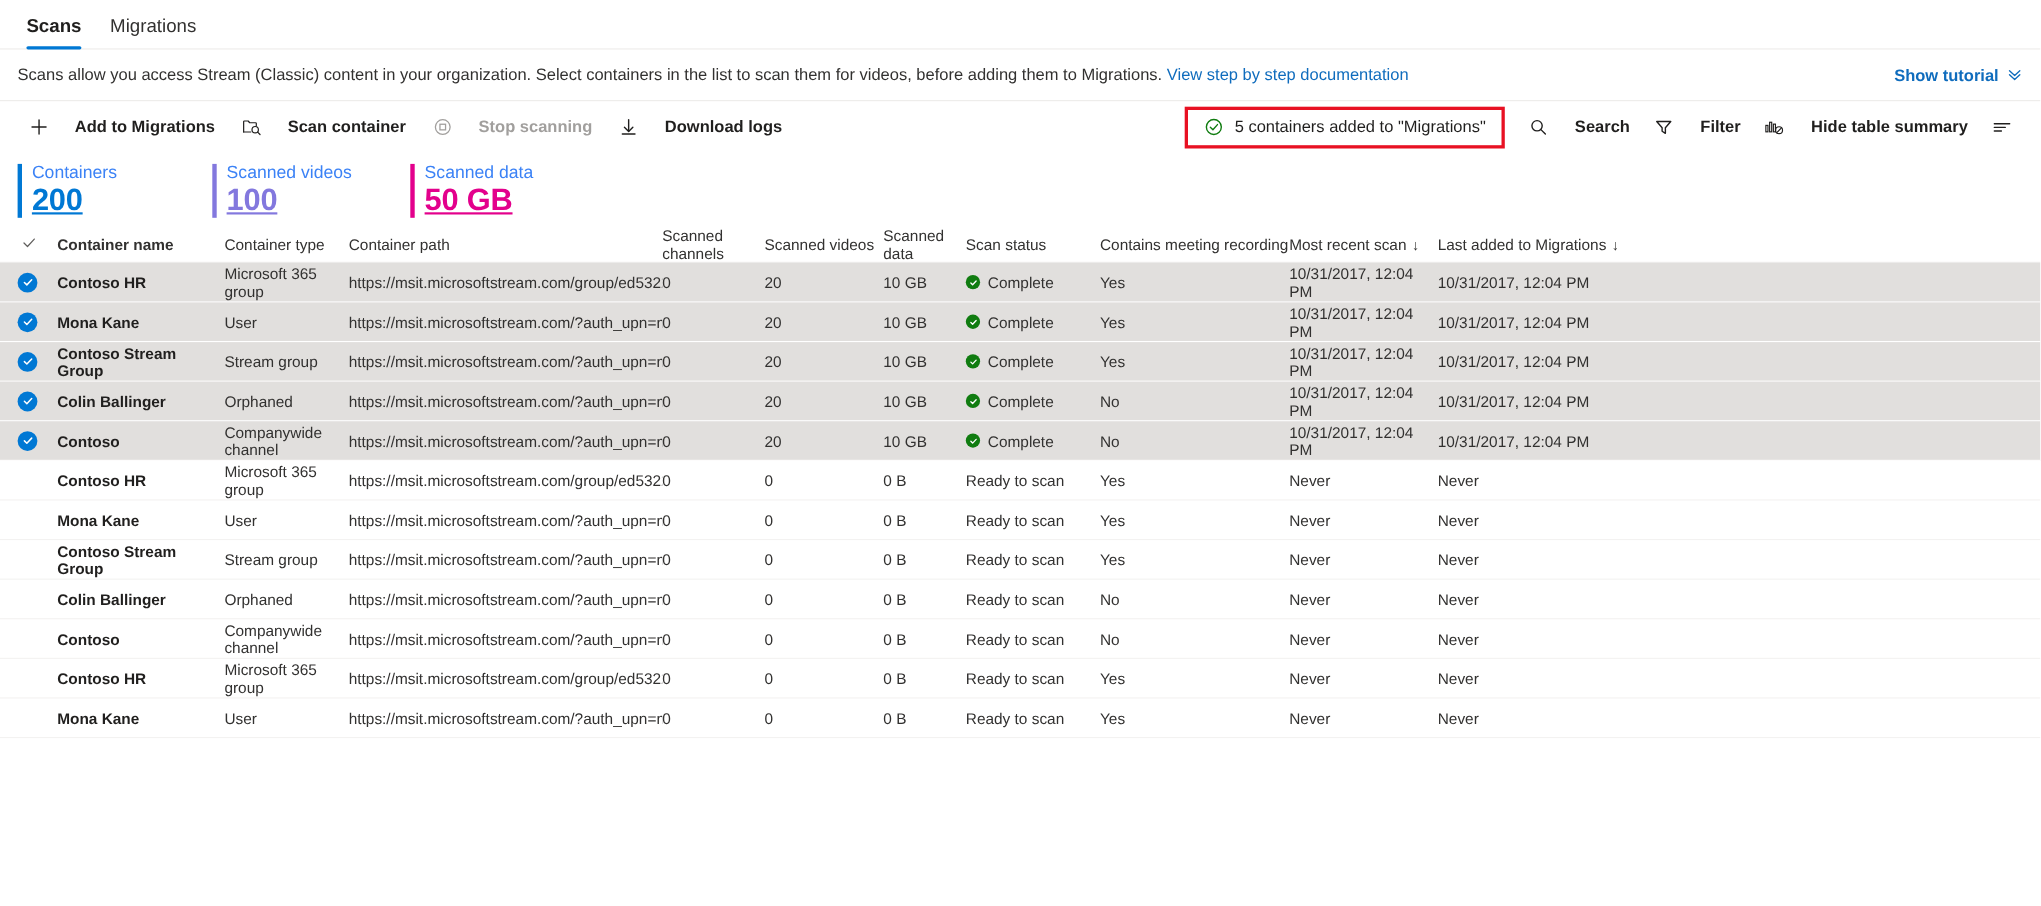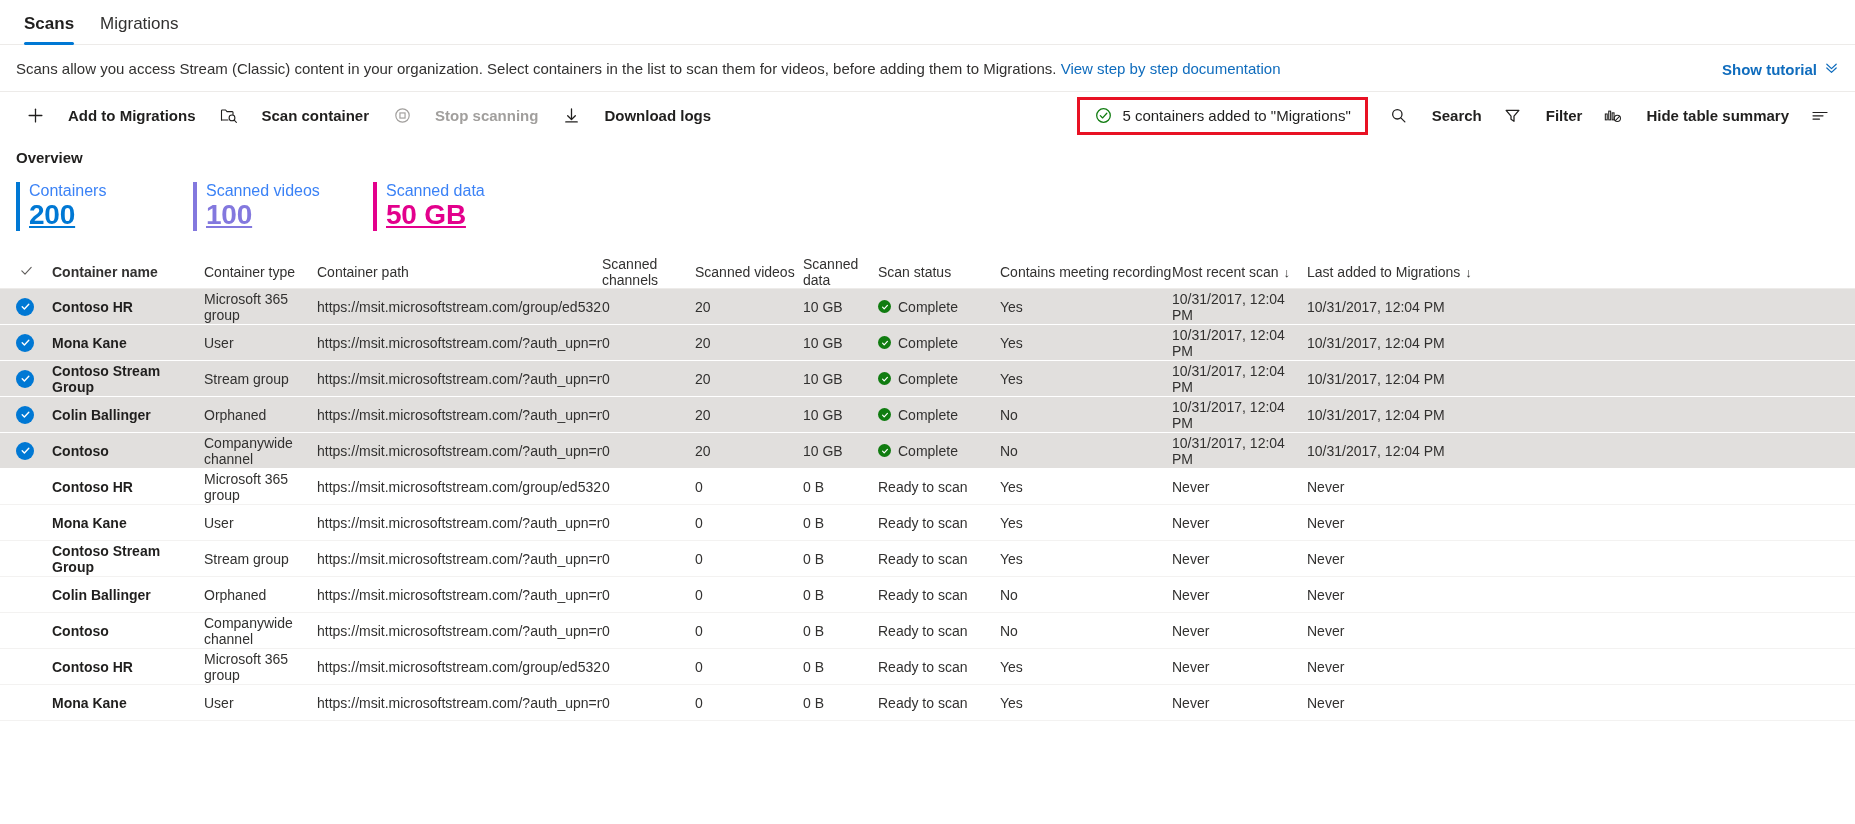--- a/index.html
+++ b/index.html
@@ -96,21 +96,21 @@
     padding: 10px 16px 0 16px;
   }
   .overview-title { font-size: 15px; font-weight: 600; color: #201f1e; margin-bottom: 16px; }
   .stats { display: flex; }
   .stat { display: flex; padding-right: 28px; }
   .stat-bar { width: 4px; border-radius: 0; flex: 0 0 4px; margin-right: 9px; }
   .stat-label { font-size: 16px; color: #3b82f6; line-height: 17px; }
   .stat-value { font-size: 28px; font-weight: 700; line-height: 32px; letter-spacing: -0.2px; text-decoration: underline; }
 
   
-  .table { width: 100%; margin-top: 24px; }
+  .table { width: 100%; margin-top: 7px; }
   .thead {
     display: flex; align-items: center;
     height: 34px;
     border-bottom: 1px solid #edebe9;
     padding: 0 16px;
     font-size: 14px; color: #323130;
   }
   .thead .th { font-weight: 400; color: #323130; }
   .row {
     display: flex; align-items: center;
@@ -276,21 +276,20 @@
             <line x1="2" y1="5" x2="16" y2="5"></line>
             <line x1="2" y1="8.3" x2="12" y2="8.3"></line>
             <line x1="2" y1="11.6" x2="8.5" y2="11.6"></line>
           </svg>
         </span>
       </button>
     </div>
   </div>
 
   <div class="overview">
-    <div class="overview-title">Overview</div>
     <div class="stats">
 
       <div class="stat" style="width:177px;">
         <div class="stat-bar" style="background:#0078d4;"></div>
         <div>
           <div class="stat-label">Containers</div>
           <div class="stat-value" style="color:#0078d4;">200</div>
         </div>
       </div>
 

